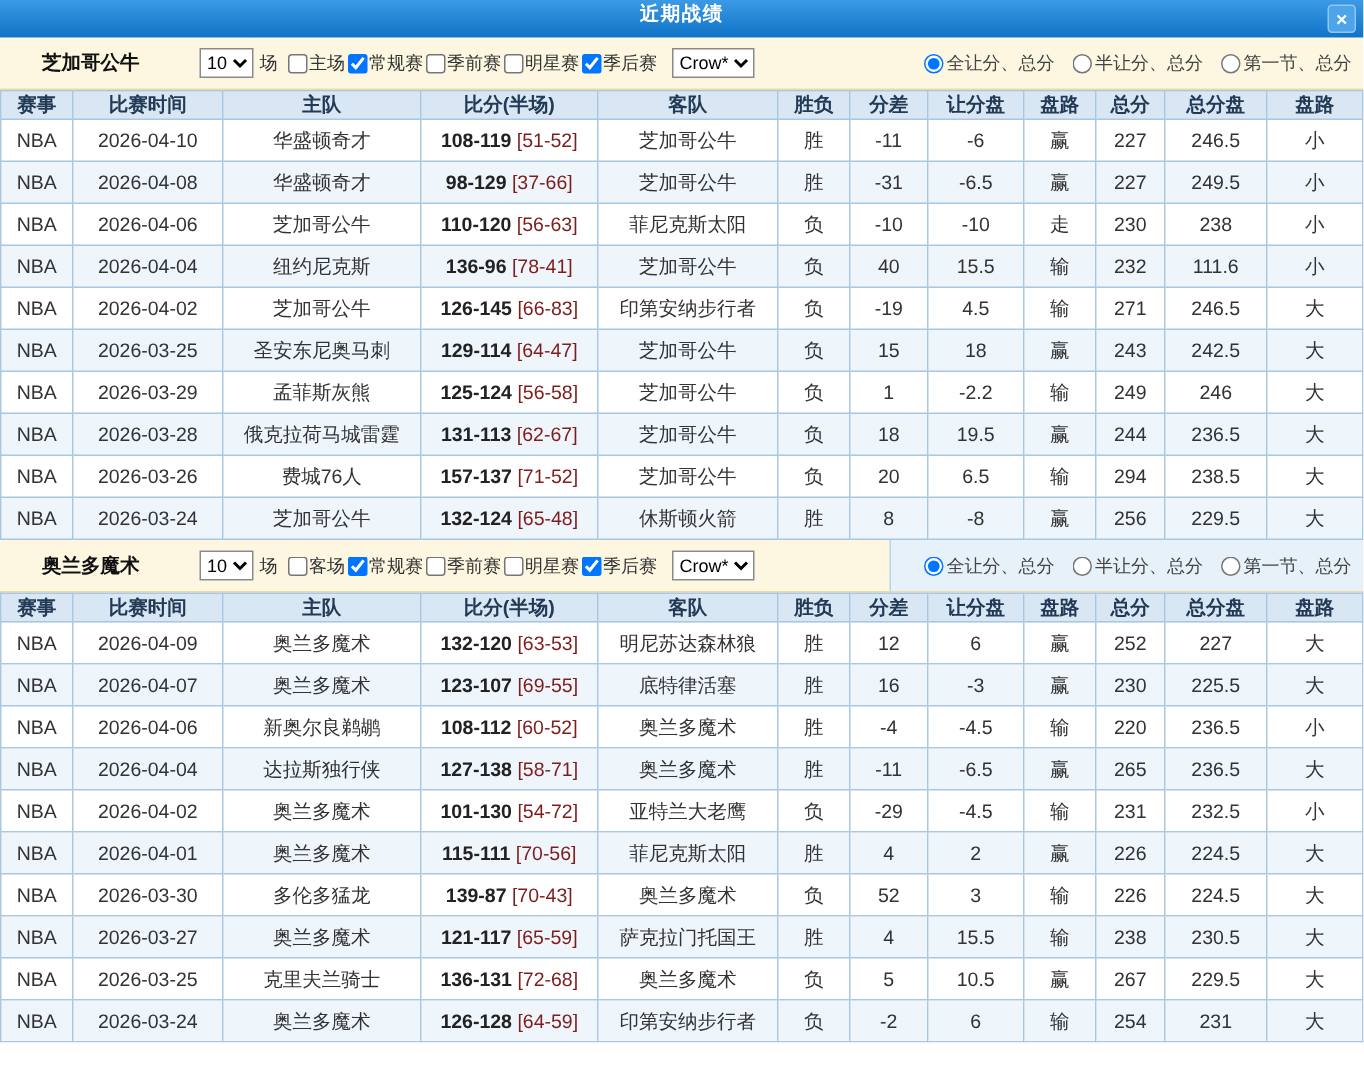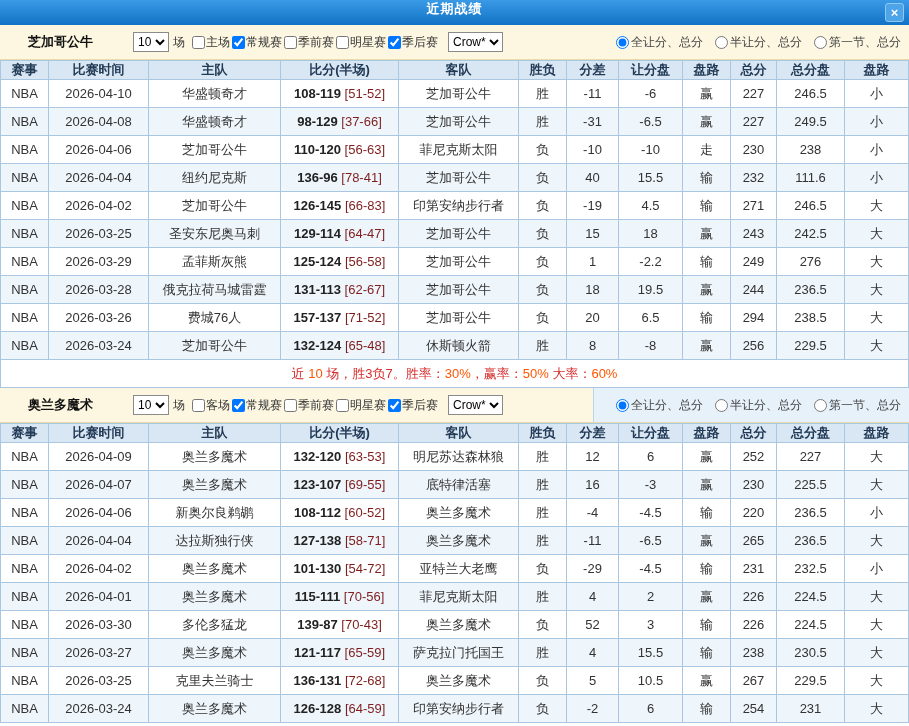--- a/index.html
+++ b/index.html
@@ -259,21 +259,21 @@
             <td>NBA</td>
             <td>2026-03-29</td>
             <td>孟菲斯灰熊</td>
             <td><span class="score">125-124</span><span class="half"> [56-58]</span></td>
             <td class="c-team">芝加哥公牛</td>
             <td class="c-green">负</td>
             <td>1</td>
             <td>-2.2</td>
             <td class="c-green">输</td>
             <td class="c-blue">249</td>
-            <td class="c-blue">276</td>
+            <td class="c-blue">246</td>
             <td class="c-red">大</td>
           </tr>
           <tr>
             <td>NBA</td>
             <td>2026-03-28</td>
             <td>俄克拉荷马城雷霆</td>
             <td><span class="score">131-113</span><span class="half"> [62-67]</span></td>
             <td class="c-team">芝加哥公牛</td>
             <td class="c-green">负</td>
             <td>18</td>
@@ -306,21 +306,20 @@
             <td class="c-red">胜</td>
             <td>8</td>
             <td>-8</td>
             <td class="c-red">赢</td>
             <td class="c-blue">256</td>
             <td class="c-blue">229.5</td>
             <td class="c-red">大</td>
           </tr>
         </tbody>
       </table>
-    <div class="summary"><span class="sum-red">近 </span><span class="sum-hl">10</span><span class="sum-red"> 场，胜3负7。胜率：</span><span class="sum-hl">30%</span><span class="sum-red">，赢率：</span><span class="sum-hl">50%</span><span class="sum-red"> 大率：</span><span class="sum-hl">60%</span></div>
   </section>
 
   <section class="team-block">
     <div class="filterbar">
       <span class="teamname">奥兰多魔术</span>
       <select class="sel">
         <option>10</option>
       </select>
       <span class="lbl">场</span>
       <span class="cbgroup">

